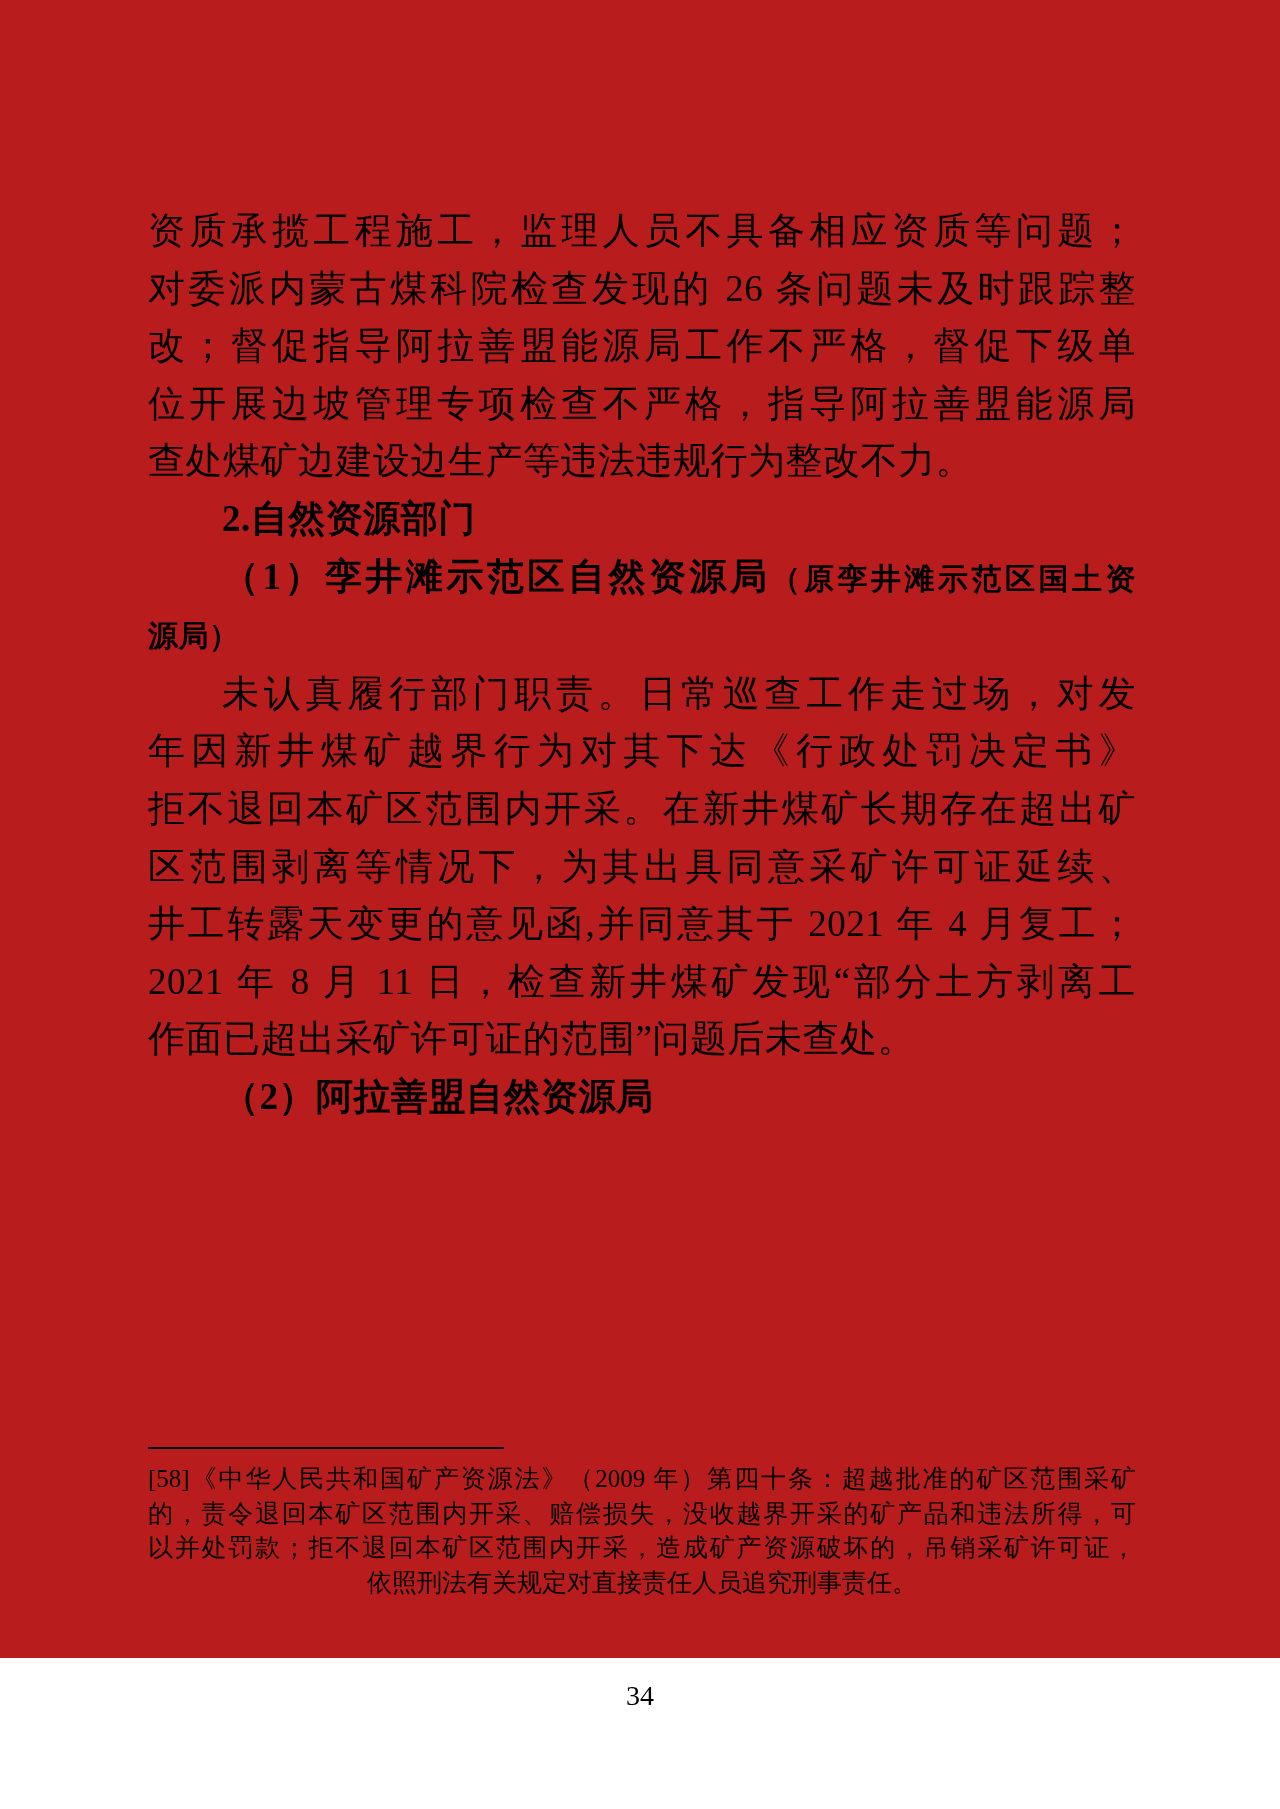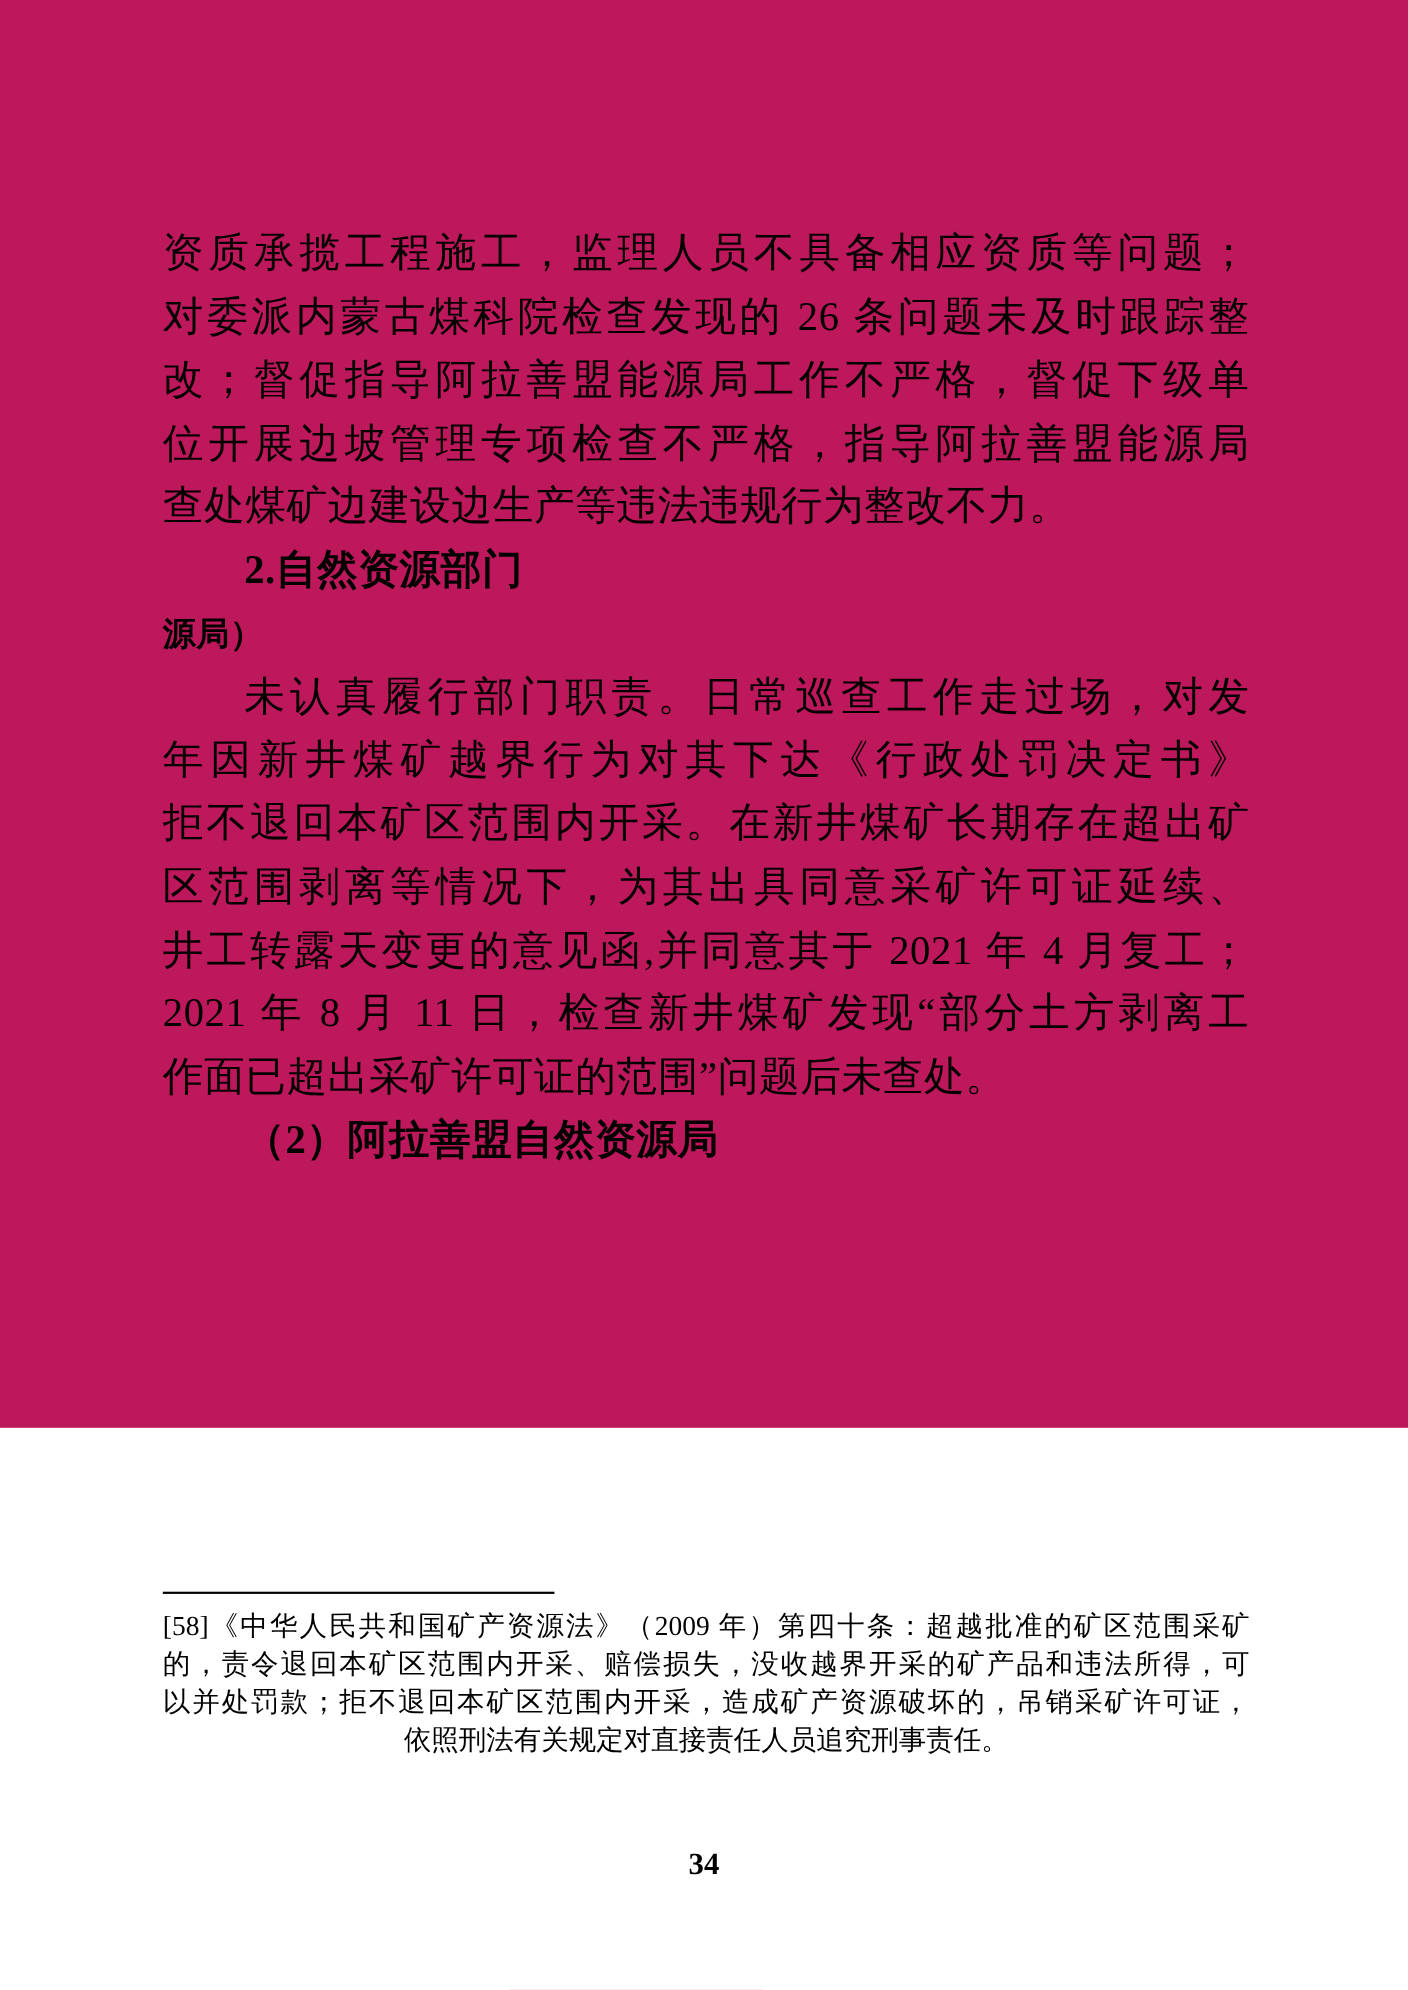--- a/index.html
+++ b/index.html
@@ -6,22 +6,22 @@
   body {
     width: 1280px; height: 1809px;
     background: #ffffff;
     position: relative;
     font-family: "Liberation Serif", "DejaVu Serif", serif;
     color: #000000;
     overflow: hidden;
   }
   .page {
     position: absolute; left: 0; top: 0;
-    width: 1280px; height: 1298px;
-    background: #be185d;
+    width: 1280px; height: 1658px;
+    background: #b91c1c;
   }
   .content {
     position: absolute;
     left: 148px; top: 202px;
     width: 988px;
     font-size: 37px;
     line-height: 57.6px;
     letter-spacing: 0.5px;
   }
   .ln {
@@ -66,37 +66,37 @@
   .fn-line.left {
     text-align: center;
     text-align-last: auto;
   }
   .pageno {
     position: absolute;
     left: 0; top: 1680px;
     width: 100%;
     text-align: center;
     font-size: 28px;
-    font-weight: bold;
   }
 </style>
 </head>
 <body>
 
 <div class="page">
 
   <div class="content">
     <div class="ln">资质承揽工程施工，监理人员不具备相应资质等问题；</div>
     <div class="ln">对委派内蒙古煤科院检查发现的 26 条问题未及时跟踪整</div>
     <div class="ln">改；督促指导阿拉善盟能源局工作不严格，督促下级单</div>
     <div class="ln">位开展边坡管理专项检查不严格，指导阿拉善盟能源局</div>
     <div class="ln left">查处煤矿边建设边生产等违法违规行为整改不力。</div>
 
     <div class="ln left ind hd">2.自然资源部门</div>
 
+    <div class="ln ind"><span class="hd">（1）孪井滩示范区自然资源局</span><span class="note">（原孪井滩示范区国土资</span></div>
     <div class="ln left note">源局）</div>
 
     <div class="ln ind">未认真履行部门职责。日常巡查工作走过场，对发</div>
     <div class="ln">年因新井煤矿越界行为对其下达《行政处罚决定书》</div>
     <div class="ln">拒不退回本矿区范围内开采。在新井煤矿长期存在超出矿</div>
     <div class="ln">区范围剥离等情况下，为其出具同意采矿许可证延续、</div>
     <div class="ln">井工转露天变更的意见函,并同意其于 2021 年 4 月复工；</div>
     <div class="ln">2021 年 8 月 11 日，检查新井煤矿发现“部分土方剥离工</div>
     <div class="ln left">作面已超出采矿许可证的范围”问题后未查处。</div>
 

